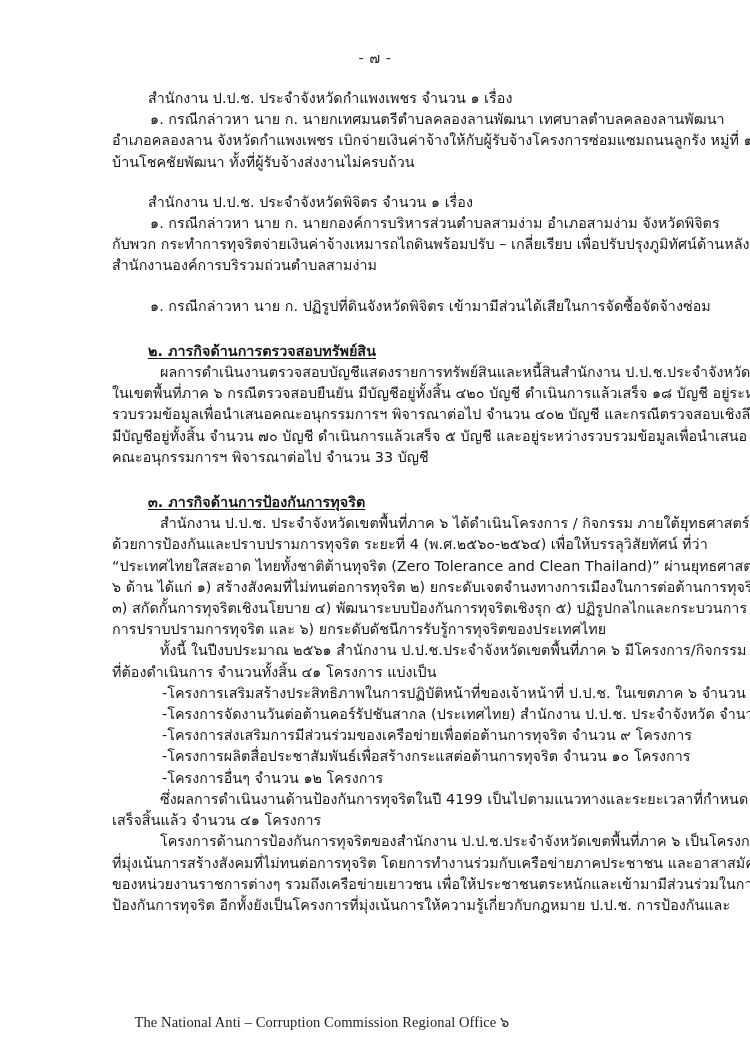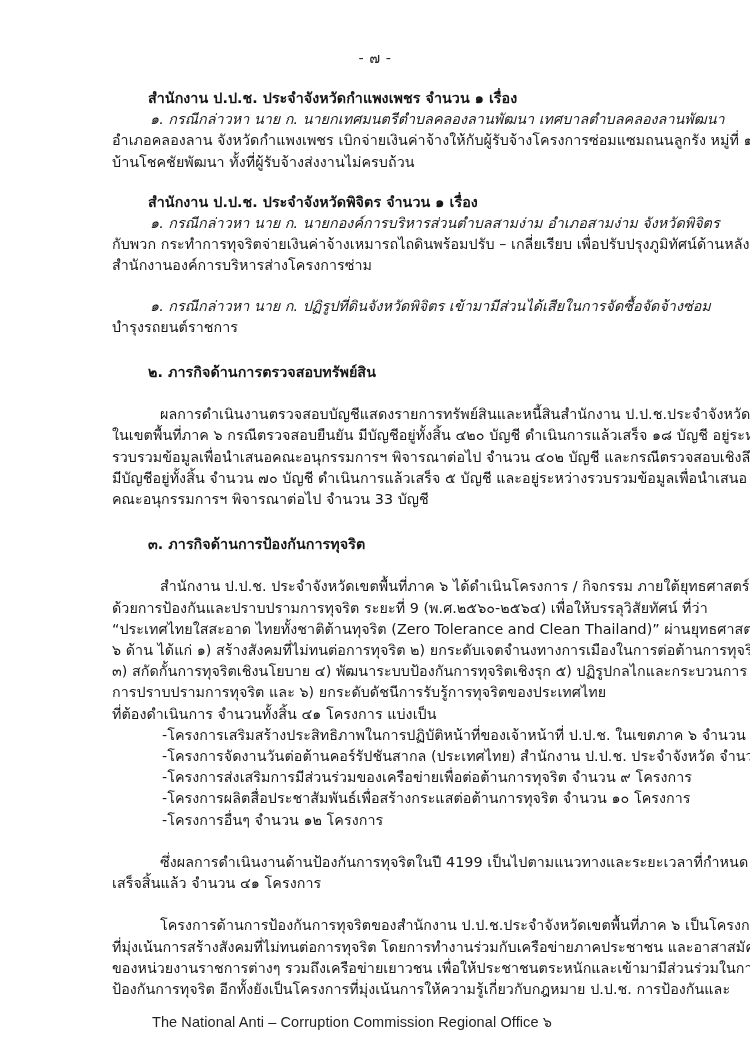--- a/index.html
+++ b/index.html
@@ -40,59 +40,57 @@
 
   .line {
     font-size: 14.3px;
     line-height: 21.2px;
     white-space: nowrap;
     color: #161616;
     letter-spacing: 0.05px;
   }
 
   .line.bold {
-    font-weight: bold;
+    font-weight: normal;
   }
 
   .line.indent-head {
     padding-left: 38px;
-    font-style: italic;
   }
   .line.indent-para {
     padding-left: 48px;
-    margin-top: 21px;
   }
   .line.indent-bullet {
     padding-left: 50px;
   }
 
   .line.underline-head {
     font-weight: bold;
+    text-decoration: underline;
     text-underline-offset: 2px;
     display: inline-block;
   }
 
   .head-wrap {
     padding-left: 36px;
   }
   .spacer-md { height: 19px; }
   .spacer-lg { height: 24px; }
 
   
   .footer {
     position: absolute;
     bottom: 28px;
     left: 0;
     width: 644px;
     text-align: center;
-    font-family: Liberation Sans, sans-serif;
+    font-family: Liberation Serif, serif;
     font-size: 14.5px;
     color: #232323;
     letter-spacing: 0.1px;
-    margin-left: 30px;
   }
 </style>
 </head>
 <body>
 
 <div class="page">
 
   <div class="page-number">- ๗ -</div>
 
   <div class="content">
@@ -104,50 +102,50 @@
     <div class="line">อำเภอคลองลาน จังหวัดกำแพงเพชร เบิกจ่ายเงินค่าจ้างให้กับผู้รับจ้างโครงการซ่อมแซมถนนลูกรัง หมู่ที่ ๑๑</div>
     <div class="line">บ้านโชคชัยพัฒนา ทั้งที่ผู้รับจ้างส่งงานไม่ครบถ้วน</div>
 
     <div class="spacer-md"></div>
 
     <div class="head-wrap">
       <div class="line bold">สำนักงาน ป.ป.ช. ประจำจังหวัดพิจิตร จำนวน ๑ เรื่อง</div>
     </div>
     <div class="line indent-head">๑. กรณีกล่าวหา นาย ก. นายกองค์การบริหารส่วนตำบลสามง่าม อำเภอสามง่าม จังหวัดพิจิตร</div>
     <div class="line">กับพวก กระทำการทุจริตจ่ายเงินค่าจ้างเหมารถไถดินพร้อมปรับ – เกลี่ยเรียบ เพื่อปรับปรุงภูมิทัศน์ด้านหลัง</div>
-    <div class="line">สำนักงานองค์การบริหารส่างโครงการซ่าม</div>
+    <div class="line">สำนักงานองค์การบริรวมถ่วนตำบลสามง่าม</div>
 
     <div class="spacer-md"></div>
 
     <div class="line indent-head">๑. กรณีกล่าวหา นาย ก. ปฏิรูปที่ดินจังหวัดพิจิตร เข้ามามีส่วนได้เสียในการจัดซื้อจัดจ้างซ่อม</div>
-    <div class="line">บำรุงรถยนต์ราชการ</div>
 
     <div class="spacer-lg"></div>
 
     <div class="head-wrap">
       <span class="line underline-head">๒. ภารกิจด้านการตรวจสอบทรัพย์สิน</span>
     </div>
     <div class="line indent-para">ผลการดำเนินงานตรวจสอบบัญชีแสดงรายการทรัพย์สินและหนี้สินสำนักงาน ป.ป.ช.ประจำจังหวัด</div>
     <div class="line">ในเขตพื้นที่ภาค ๖ กรณีตรวจสอบยืนยัน มีบัญชีอยู่ทั้งสิ้น ๔๒๐ บัญชี ดำเนินการแล้วเสร็จ ๑๘ บัญชี อยู่ระหว่าง</div>
     <div class="line">รวบรวมข้อมูลเพื่อนำเสนอคณะอนุกรรมการฯ พิจารณาต่อไป จำนวน ๔๐๒ บัญชี และกรณีตรวจสอบเชิงลึก</div>
     <div class="line">มีบัญชีอยู่ทั้งสิ้น จำนวน ๗๐ บัญชี ดำเนินการแล้วเสร็จ ๕ บัญชี และอยู่ระหว่างรวบรวมข้อมูลเพื่อนำเสนอ</div>
     <div class="line">คณะอนุกรรมการฯ พิจารณาต่อไป จำนวน 33 บัญชี</div>
 
     <div class="spacer-lg"></div>
 
     <div class="head-wrap">
       <span class="line underline-head">๓. ภารกิจด้านการป้องกันการทุจริต</span>
     </div>
     <div class="line indent-para">สำนักงาน ป.ป.ช. ประจำจังหวัดเขตพื้นที่ภาค ๖ ได้ดำเนินโครงการ / กิจกรรม ภายใต้ยุทธศาสตร์ชาติว่า</div>
-    <div class="line">ด้วยการป้องกันและปราบปรามการทุจริต ระยะที่ 9 (พ.ศ.๒๕๖๐-๒๕๖๔) เพื่อให้บรรลุวิสัยทัศน์ ที่ว่า</div>
+    <div class="line">ด้วยการป้องกันและปราบปรามการทุจริต ระยะที่ 4 (พ.ศ.๒๕๖๐-๒๕๖๔) เพื่อให้บรรลุวิสัยทัศน์ ที่ว่า</div>
     <div class="line">“ประเทศไทยใสสะอาด ไทยทั้งชาติต้านทุจริต (Zero Tolerance and Clean Thailand)” ผ่านยุทธศาสตร์</div>
     <div class="line">๖ ด้าน ได้แก่ ๑) สร้างสังคมที่ไม่ทนต่อการทุจริต ๒) ยกระดับเจตจำนงทางการเมืองในการต่อต้านการทุจริต</div>
     <div class="line">๓) สกัดกั้นการทุจริตเชิงนโยบาย  ๔) พัฒนาระบบป้องกันการทุจริตเชิงรุก  ๕) ปฏิรูปกลไกและกระบวนการ</div>
     <div class="line">การปราบปรามการทุจริต และ ๖) ยกระดับดัชนีการรับรู้การทุจริตของประเทศไทย</div>
 
+    <div class="line indent-para">ทั้งนี้ ในปีงบประมาณ ๒๕๖๑  สำนักงาน ป.ป.ช.ประจำจังหวัดเขตพื้นที่ภาค ๖ มีโครงการ/กิจกรรม</div>
     <div class="line">ที่ต้องดำเนินการ จำนวนทั้งสิ้น  ๔๑ โครงการ แบ่งเป็น</div>
 
     <div class="line indent-bullet">-โครงการเสริมสร้างประสิทธิภาพในการปฏิบัติหน้าที่ของเจ้าหน้าที่ ป.ป.ช. ในเขตภาค ๖ จำนวน ๑ โครงการ</div>
     <div class="line indent-bullet">-โครงการจัดงานวันต่อต้านคอร์รัปชันสากล (ประเทศไทย) สำนักงาน ป.ป.ช. ประจำจังหวัด จำนวน ๙ โครงการ</div>
     <div class="line indent-bullet">-โครงการส่งเสริมการมีส่วนร่วมของเครือข่ายเพื่อต่อต้านการทุจริต จำนวน ๙ โครงการ</div>
     <div class="line indent-bullet">-โครงการผลิตสื่อประชาสัมพันธ์เพื่อสร้างกระแสต่อต้านการทุจริต จำนวน ๑๐ โครงการ</div>
     <div class="line indent-bullet">-โครงการอื่นๆ จำนวน  ๑๒  โครงการ</div>
 
     <div class="line indent-para">ซึ่งผลการดำเนินงานด้านป้องกันการทุจริตในปี 4199 เป็นไปตามแนวทางและระยะเวลาที่กำหนด</div>
     <div class="line">เสร็จสิ้นแล้ว จำนวน ๔๑ โครงการ</div>

